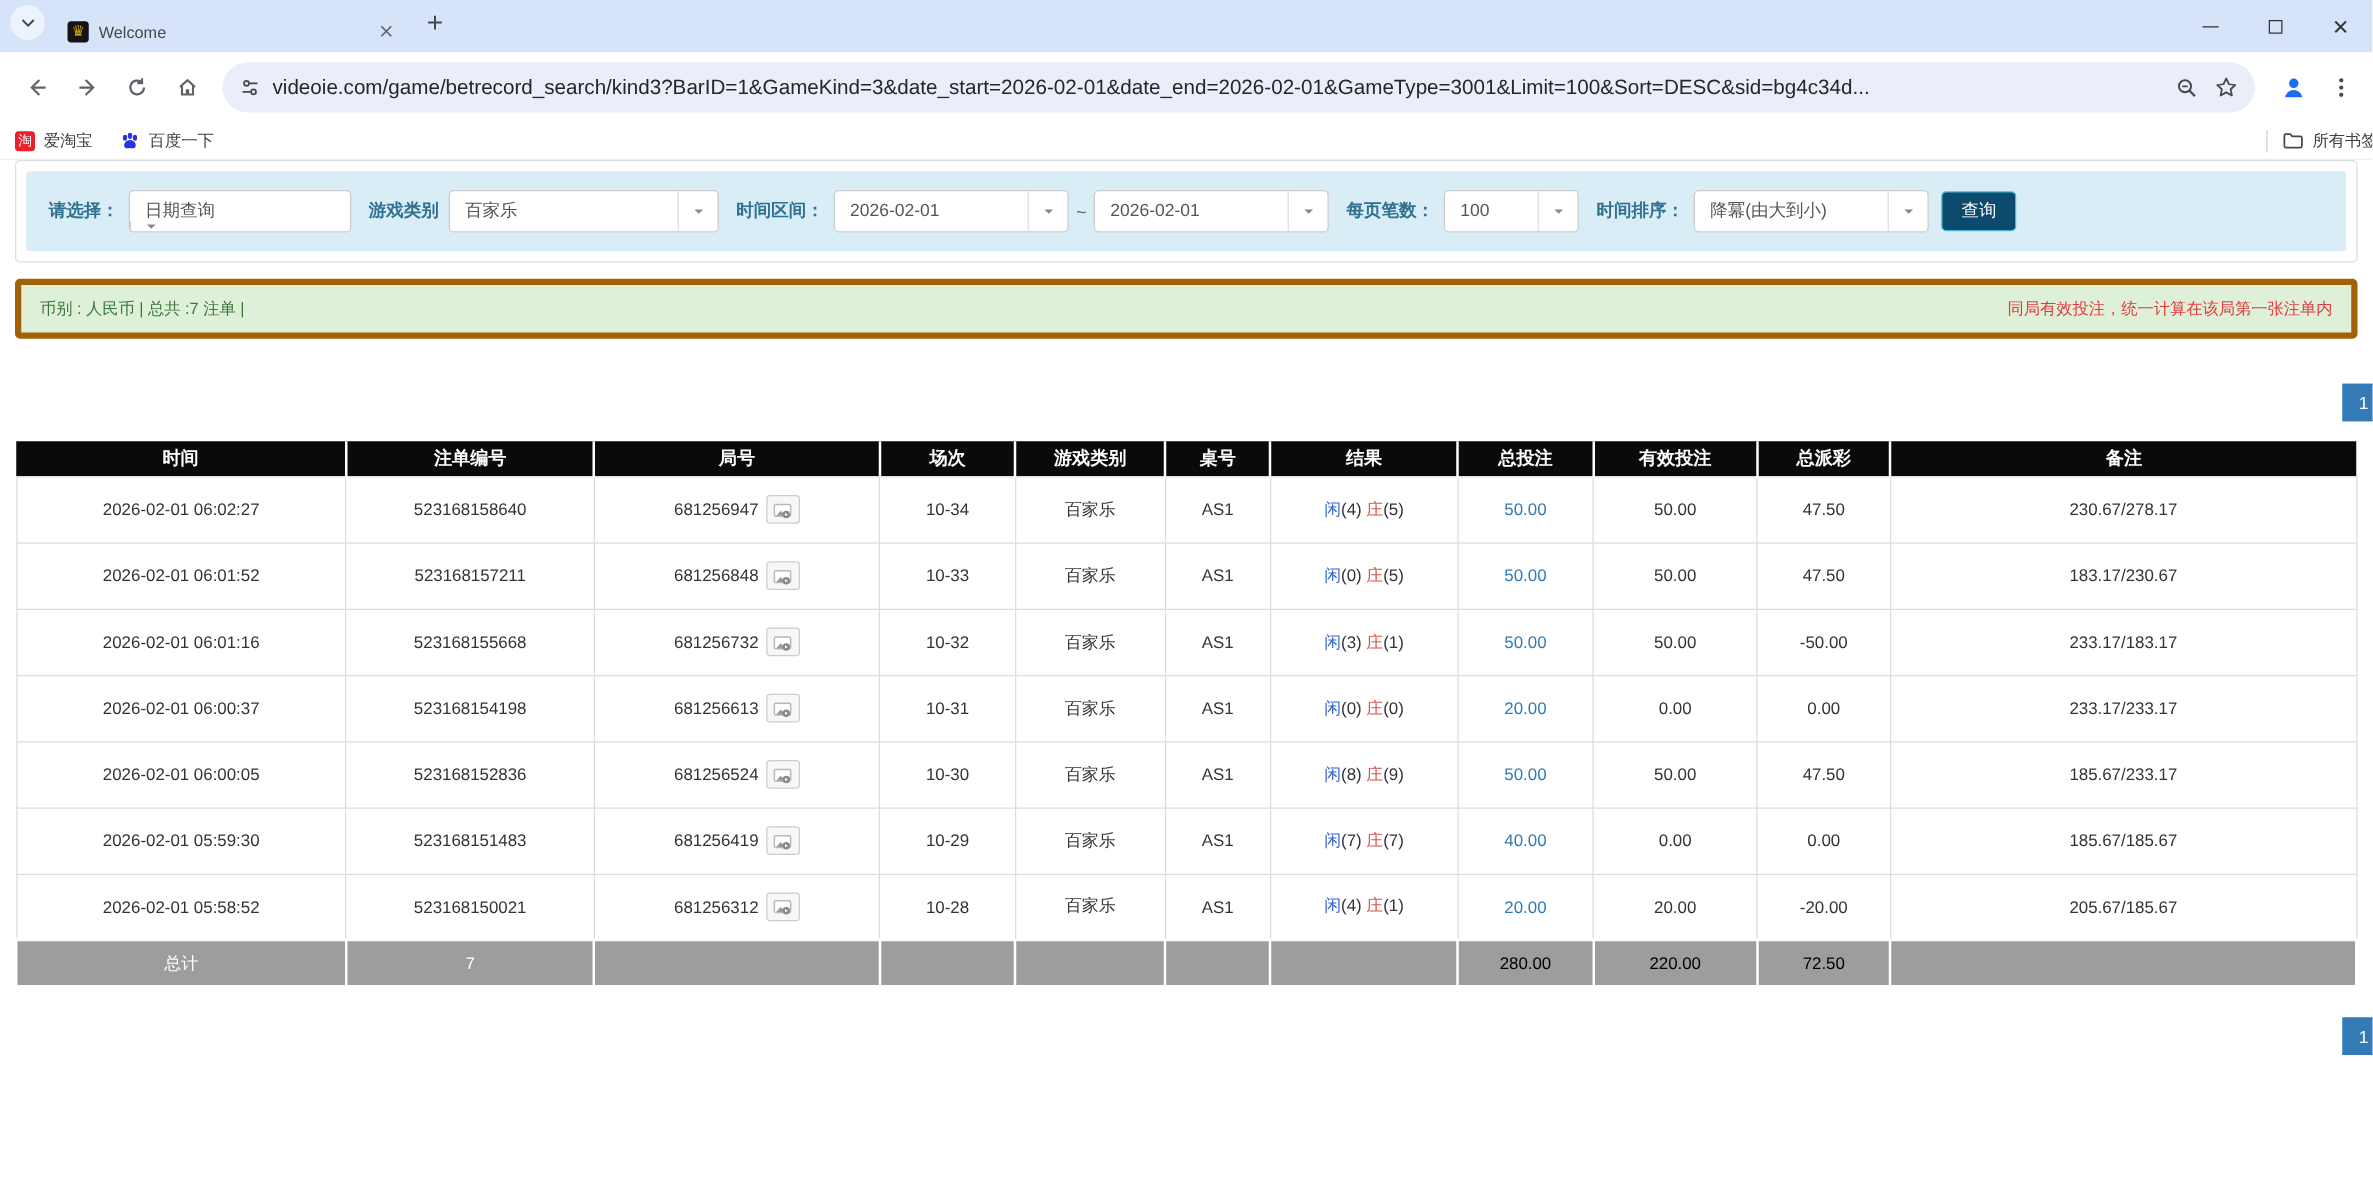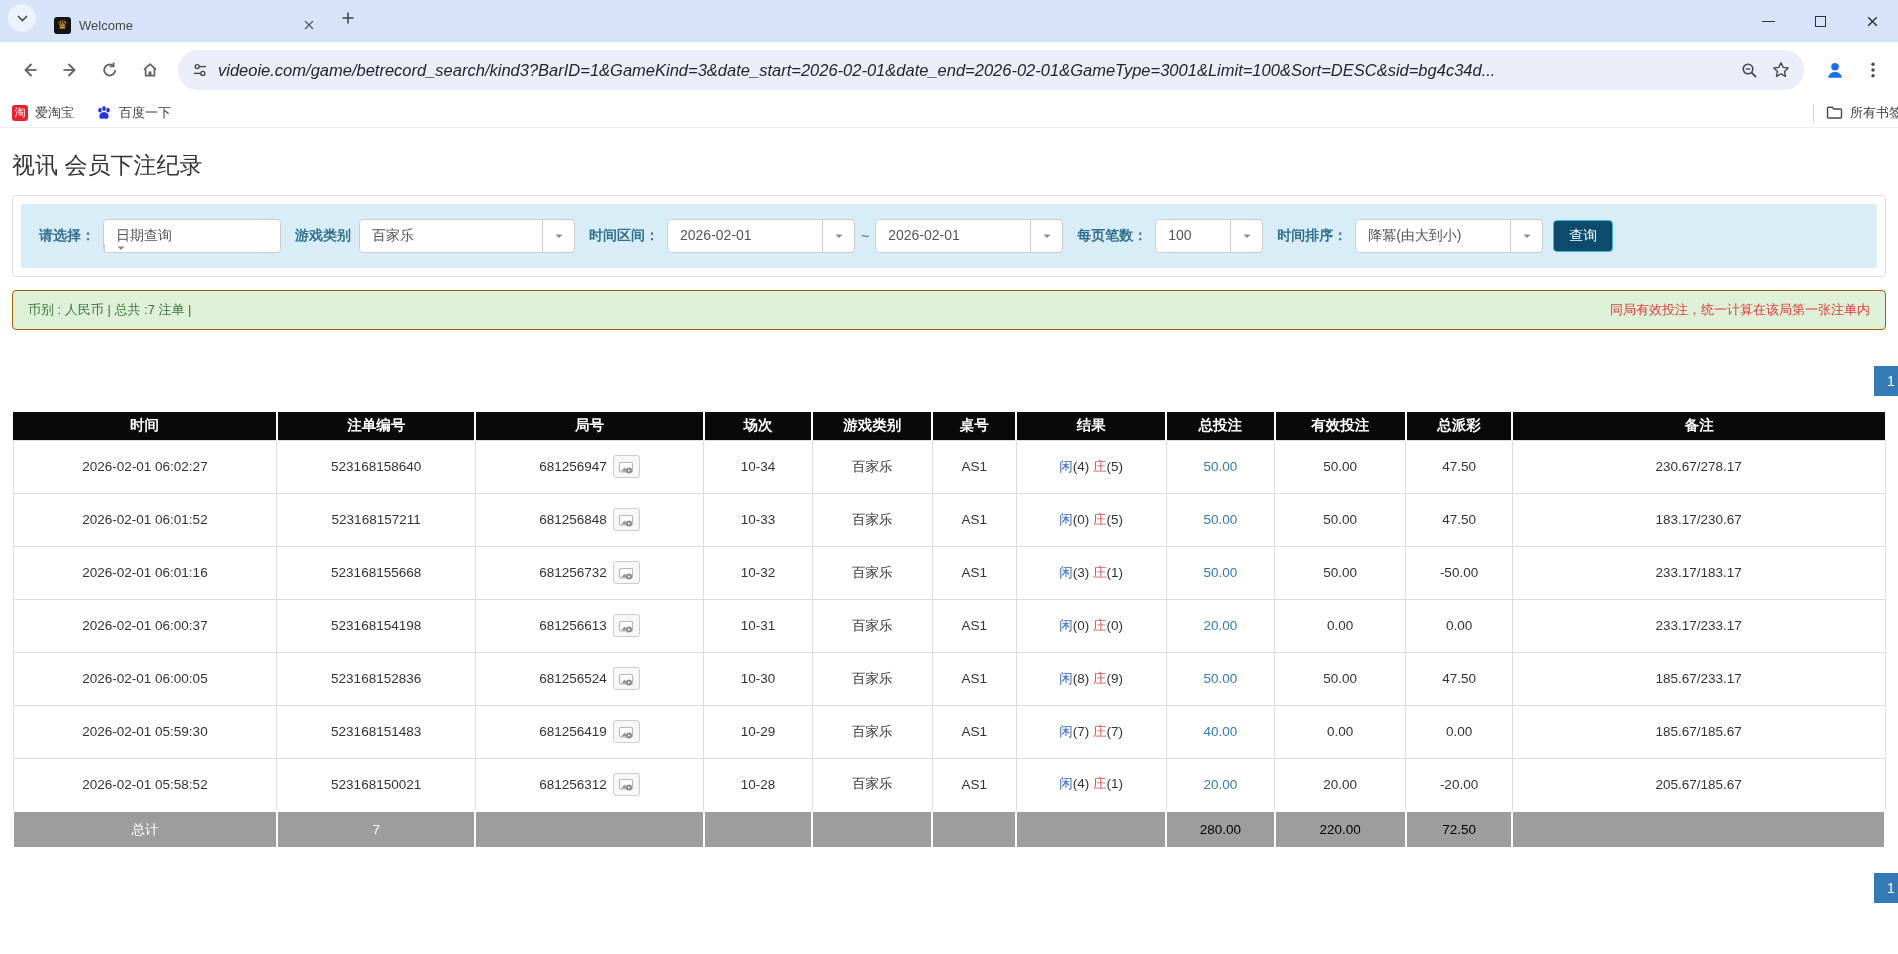--- a/index.html
+++ b/index.html
@@ -24,21 +24,21 @@
   .favicon.crest { background:#141414; border-radius:3px; color:#d9a521; font-size:12px; line-height:1; }
   .newtab-btn { width:28px; height:28px; margin:0 0 7px 8px; align-self:center; display:flex; align-items:center; justify-content:center; color:#45494d; }
   .win-controls { margin-left:auto; display:flex; align-self:stretch; align-items:center; }
   .win-btn { width:52px; height:42px; display:flex; align-items:center; justify-content:center; color:#333; }
   .glyph-min { width:13px; border-top:1.6px solid #333; display:block; }
   .glyph-max { width:11px; height:11px; border:1.4px solid #333; display:block; background:transparent; }
 
   .toolbar { height:56px; background:#fff; display:flex; align-items:center; padding:0 10px; }
   .nav-btn { width:40px; height:40px; display:flex; align-items:center; justify-content:center; color:#5f6368; flex:0 0 40px; }
   .urlbar { flex:1; height:40px; background:#e9eef8; border-radius:20px; margin:0 8px; display:flex; align-items:center; padding:0 14px; min-width:0; }
-  .url-text { font-size:16.5px; color:#23262c; white-space:nowrap; overflow:hidden; flex:0 1 auto;font-style:italic; }
+  .url-text { font-size:16.5px; color:#23262c; white-space:nowrap; overflow:hidden; flex:0 1 auto; }
   .urlbar .grow { flex:1; }
   .url-icon { flex:0 0 auto; margin-left:14px; color:#45494d; display:flex; align-items:center; }
   .avatar-btn { width:34px; height:34px; border-radius:50%; display:flex; align-items:center; justify-content:center; margin:0 6px; }
 
   .bookmarks { height:30px; background:#fff; display:flex; align-items:center; padding:0 12px; font-size:13px; color:#3c4043; border-bottom:1px solid #efefef; overflow:hidden; }
   .bm-item { display:flex; align-items:center; margin-right:22px; white-space:nowrap; }
   .bm-item .bm-ico { margin-right:7px; display:flex; }
   .bm-right { margin-left:auto; display:flex; align-items:center; margin-right:-16px; white-space:nowrap; }
   .bm-divider { width:1px; height:18px; background:#cdd3dc; margin-right:12px; }
   .bm-ico-taobao { width:16px; height:16px; background:#e8222c; color:#fff; border-radius:3px; font-size:11px; display:flex; align-items:center; justify-content:center; }
@@ -49,21 +49,21 @@
 
   .filter-panel { border:1px solid #ddd; border-radius:4px; background:#fff; padding:8px; }
   .filter-bar { background:#d9edf7; border-radius:3px; padding:15px 14px; display:flex; align-items:center; }
   .f-label { font-weight:bold; font-size:14px; color:#31708f; margin:0 8px 0 14px; white-space:nowrap; }
   .sel { background:#fff; border:1px solid #ccc; border-radius:4px; height:34px; display:flex; align-items:stretch; font-size:14px; color:#555; }
   .sel .sel-val { padding:7px 12px; flex:1; white-space:nowrap; overflow:hidden; }
   .sel .sel-arrow { width:32px; border-left:1px solid #ccc; display:flex; align-items:center; justify-content:center; color:#888; border-radius:0 4px 4px 0; }
   .tilde { color:#31708f; margin:0 6px; font-size:14px; }
   .btn-search { background:#0c4a6e; border:1px solid #46b8da; color:#fff; border-radius:4px; height:32px; padding:0 15px; font-size:14px; margin-left:10px; cursor:pointer; }
 
-  .summary-bar { margin-top:13px; background:#dff0d8; border:1px solid #a16207; border-radius:4px; padding:10px 15px; display:flex; align-items:center; font-size:13px; }
+  .summary-bar { margin-top:13px; background:#dff0d8; border:5px solid #a16207; border-radius:4px; padding:10px 15px; display:flex; align-items:center; font-size:13px; }
   .summary-left { color:#3c763d; }
   .summary-right { margin-left:auto; color:#e4393c; }
 
   .pg-row { position:relative; height:30px; }
   .pg-row.top { margin-top:36px; }
   .pg-row.bottom { margin-top:24px; }
   .page-btn { position:absolute; right:-22px; top:0; width:34px; height:30px; background:#337ab7; border:1px solid #337ab7; color:#fff; font-size:14px; display:flex; align-items:center; justify-content:center; }
 
   table.records { width:100%; border-collapse:collapse; table-layout:fixed; margin-top:16px; text-align:center; }
   table.records thead th { background:#0a0a0a; color:#fff; font-size:14.5px; font-weight:bold; height:28px; padding:2px; border-left:2px solid #fff; }
@@ -285,21 +285,20 @@
     <span class="bm-ico" style="margin-right:7px;display:flex;">
         <svg width="17" height="17" viewBox="0 0 17 17">
           <use href="#i-folder"></use>
         </svg>
       </span>
     <span>所有书签</span>
   </div>
 </div>
 
 <div class="content">
-  <h1 class="page-title">视讯 会员下注纪录</h1>
 
   <div class="filter-panel">
     <div class="filter-bar">
       <span class="f-label" style="margin-left:4px;">请选择：</span>
       <div class="sel" style="width:178px;flex-direction:column;">
         <span class="sel-val">日期查询</span>
         <span class="sel-arrow">
             <svg width="10" height="8" viewBox="0 0 10 8">
               <use href="#i-caret"></use>
             </svg>

